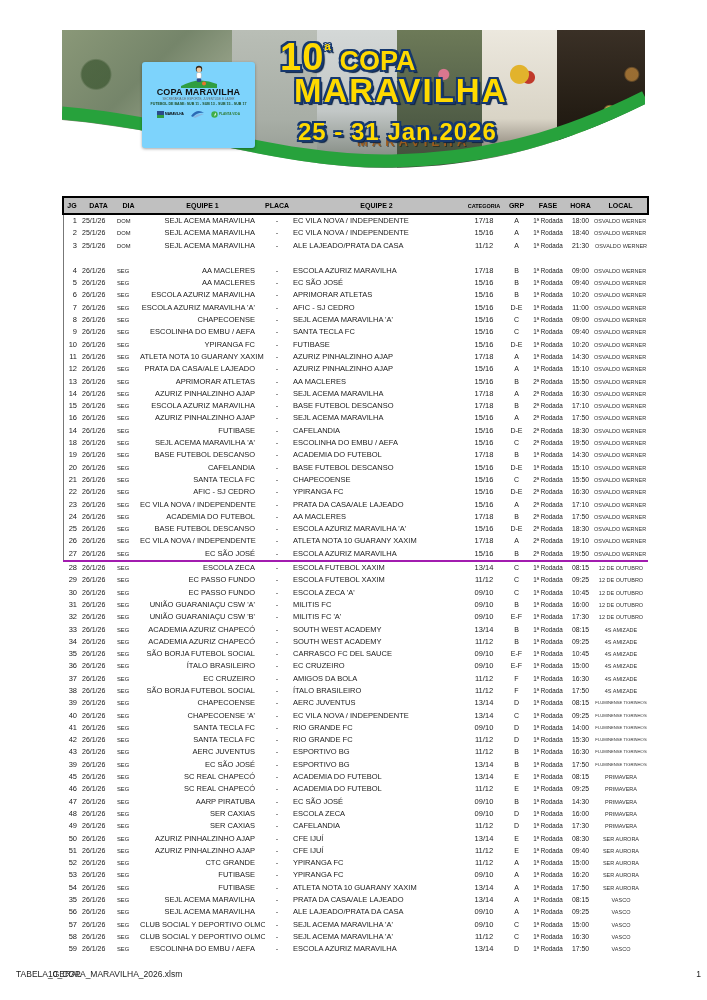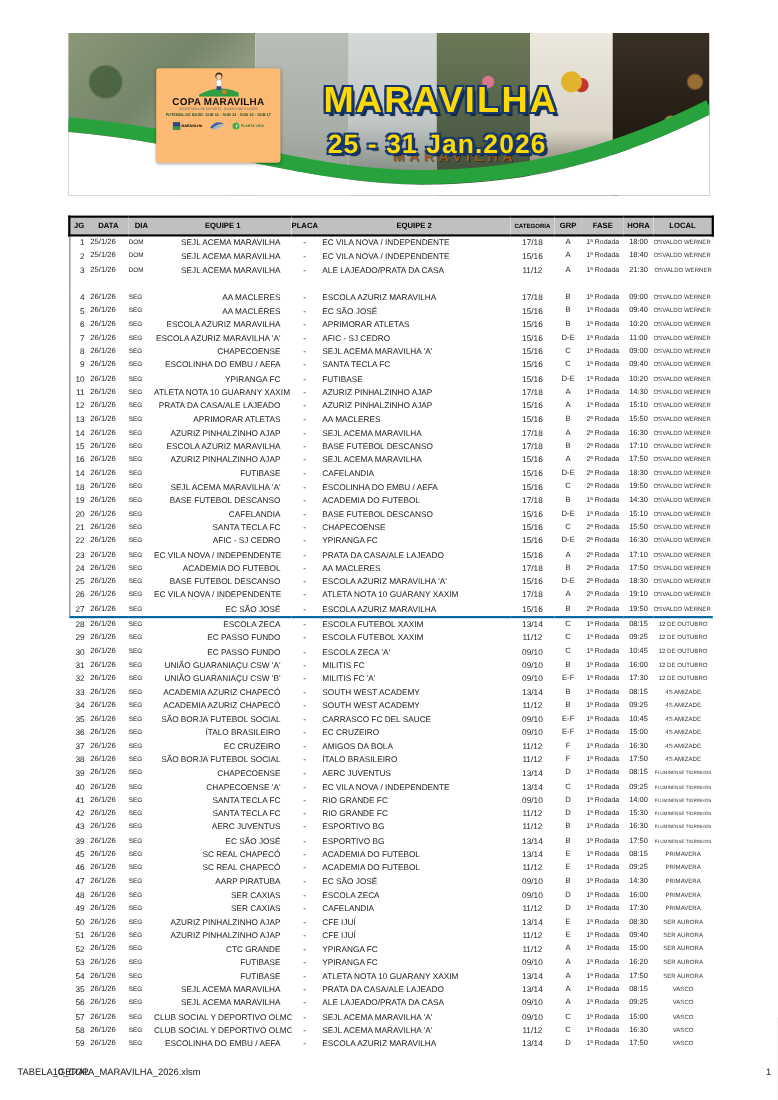--- a/index.html
+++ b/index.html
@@ -33,21 +33,21 @@
       font-size:13px;letter-spacing:4px;text-shadow:1px 1px 0 rgba(0,0,0,.4);}
   .swoosh{position:absolute;inset:0;z-index:3;}
   .big-title{position:absolute;z-index:4;color:#ffd900;font-weight:800;
       text-shadow:-2px -2px 0 #16386e,2px -2px 0 #16386e,-2px 2px 0 #16386e,2px 2px 0 #16386e,3px 3px 1px #0d2346;}
   .t1{left:218px;top:6px;font-size:27px;}
   .t1 .ed{font-size:38px;letter-spacing:1px;}
   .t1 .ed sup{font-size:18px;}
   .t2{left:232px;top:42px;font-size:33px;letter-spacing:2px;}
   .t3{left:236px;top:88px;font-size:24px;letter-spacing:1px;}
   
-  .card{position:absolute;left:80px;top:32px;width:113px;height:84px;background:#fdba74;z-index:5;
+  .card{position:absolute;left:80px;top:32px;width:113px;height:84px;background:#7dd3fc;z-index:5;
         border-radius:3px;box-shadow:0 1px 3px rgba(0,0,0,.35);text-align:center;padding-top:2px;}
   .kid{display:block;margin:0 auto;}
   .card-title{font-size:9px;font-weight:bold;color:#111;letter-spacing:.2px;line-height:9px;}
   .card-sub{font-size:3px;color:#666;line-height:4px;}
   .card-line{font-size:3.6px;color:#1d4d22;font-weight:bold;line-height:6px;}
   .card-logos{display:flex;justify-content:center;gap:7px;margin-top:3px;align-items:center;}
   .lg{font-size:3.2px;font-weight:bold;display:flex;align-items:center;gap:1px;}
 
   
   .sheet{position:absolute;left:62px;top:196px;width:585px;}
@@ -68,21 +68,21 @@
   td.e1{text-align:right;padding-right:10px;}
   td.pl{text-align:center;}
   td.e2{text-align:left;padding-left:4px;}
   td.cat{text-align:center;font-size:7.5px;}
   td.grp{text-align:center;font-size:7px;}
   td.fase{text-align:center;font-size:6.3px;}
   td.hora{text-align:center;font-size:6.8px;}
   td.local{text-align:center;font-size:5.5px;color:#333;}
   td.local.tiny{font-size:4.2px;}
   tr.sec td:first-child{border-left:1px solid #777;}
-  tr.section-end td{border-bottom:2px solid #0369a1;}
+  tr.section-end td{border-bottom:2px solid #a21caf;}
   tr.spacer-row td{height:13px;}
 
   
   .footer{position:absolute;left:0;top:969px;width:707px;font-size:8.5px;color:#222;}
   .f-left{position:absolute;left:16px;}
   .f-center{position:absolute;left:0;width:100%;padding-left:48px;}
   .f-right{position:absolute;right:6px;}
 </style>
 </head>
 <body>
@@ -99,20 +99,24 @@
       <div class="ph ph-night"></div>
     </div>
     <div class="sign-text">MARAVILHA</div>
 
     <svg class="swoosh" viewBox="0 0 583 148" width="583" height="148">
       <path d="M0,90 C120,100 227,140 330,138 C433,136 505,112 583,74 L583,148 L0,148 Z" fill="#ffffff"></path>
       <path d="M0,83 C120,93 220,133 330,131 C430,129 505,106 583,67" fill="none" stroke="#27a23c" stroke-width="13"></path>
       <path d="M500,148 C540,120 570,100 583,96 L583,148 Z" fill="#ffffff"></path>
     </svg>
 
+    <div class="big-title t1">
+      <span class="ed"><span>10</span><sup>ª</sup></span>
+      <span>COPA</span>
+    </div>
     <div class="big-title t2">MARAVILHA</div>
     <div class="big-title t3">25 - 31 Jan.2026</div>
 
     <div class="card">
       <svg class="kid" width="40" height="24" viewBox="0 0 40 24">
         <path d="M2,22 Q20,12 38,20 L38,24 L2,24 Z" fill="#2f9e41"></path>
         <circle cx="20" cy="5" r="3.2" fill="#3b2a1a"></circle>
         <circle cx="20" cy="6" r="2.4" fill="#f2c9a0"></circle>
         <rect x="17.6" y="8.5" width="4.8" height="6" rx="1.5" fill="#ffffff" stroke="#999" stroke-width="0.4"></rect>
         <rect x="17.8" y="14.5" width="4.4" height="3.4" rx="1" fill="#2b4a8a"></rect>

